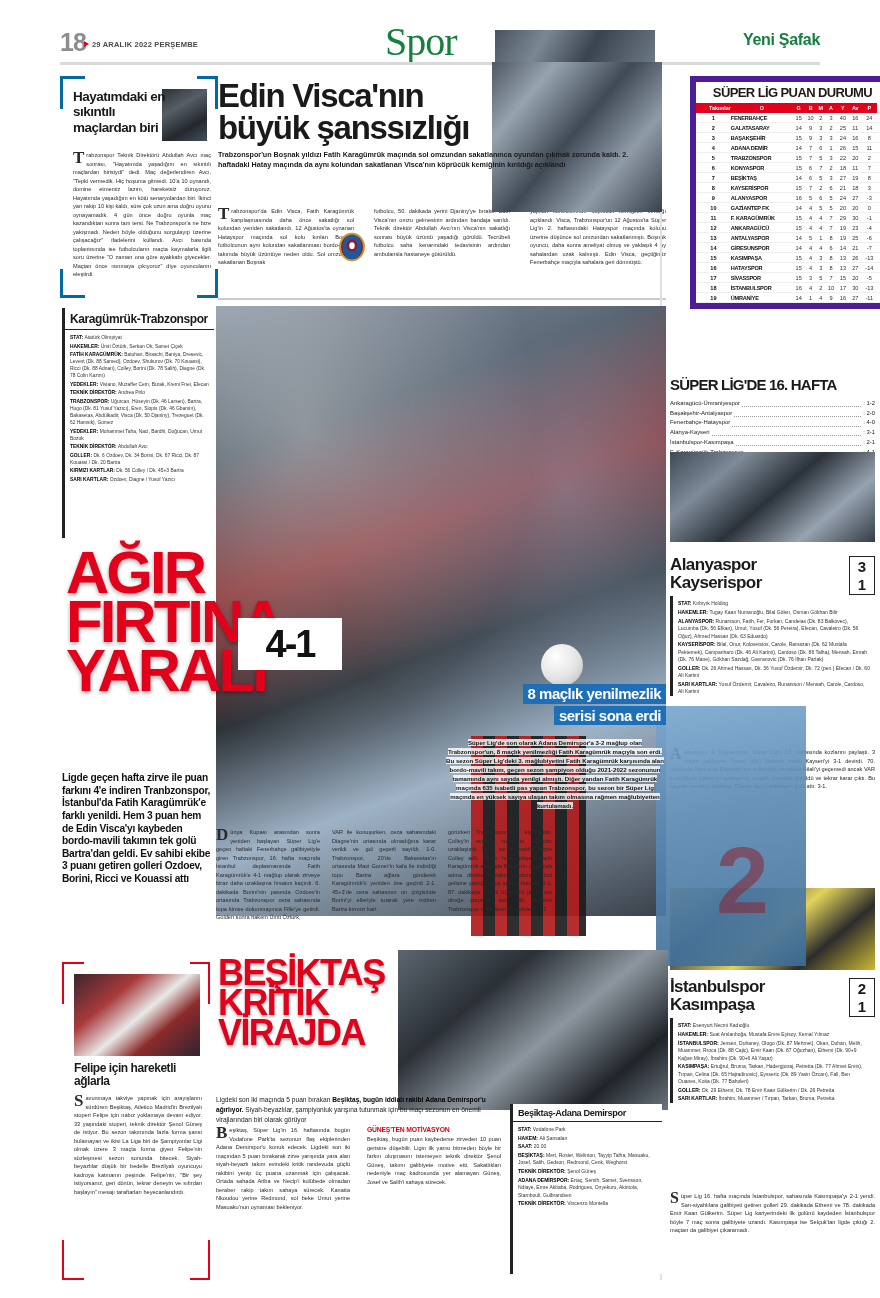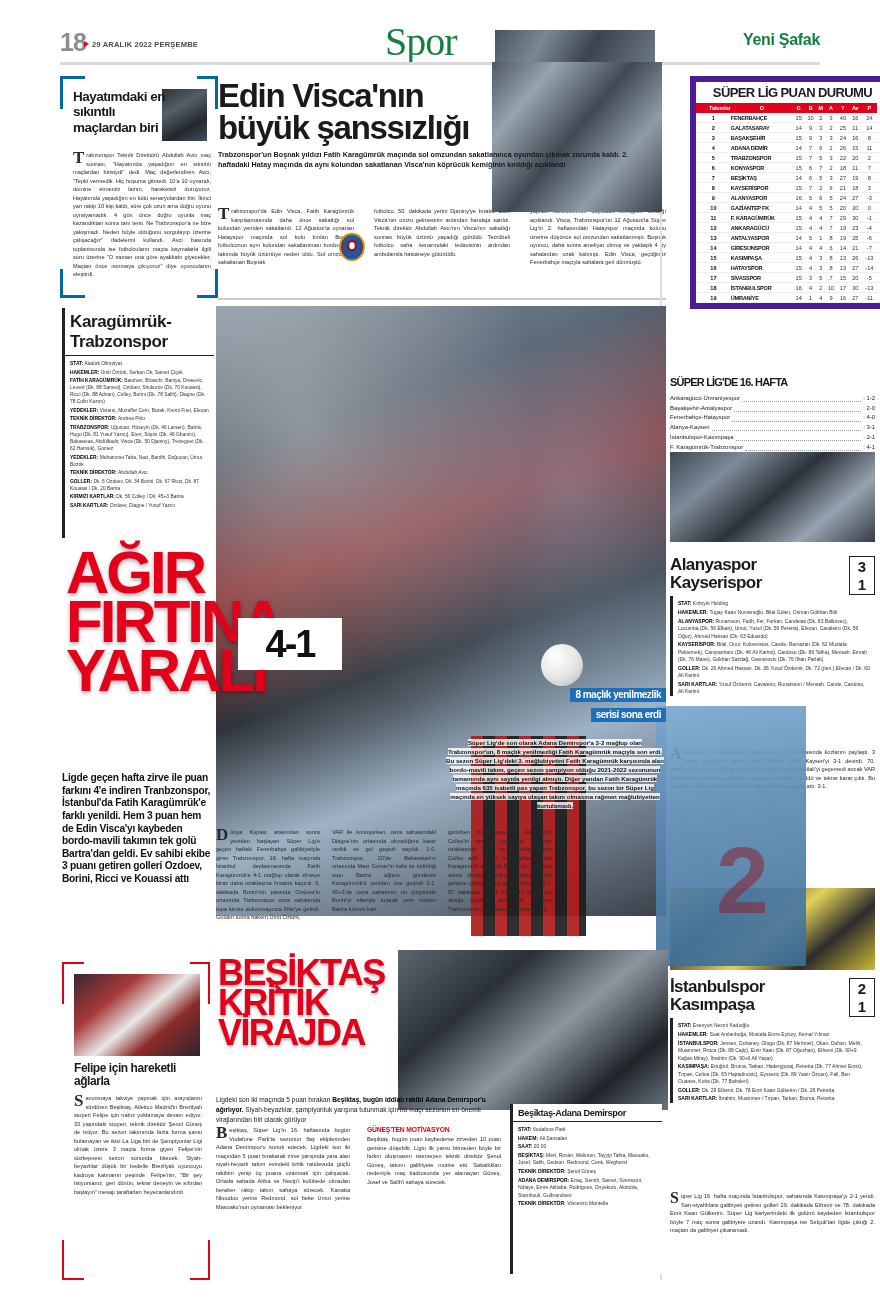--- a/index.html
+++ b/index.html
@@ -45,21 +45,21 @@
   #visca-cols { position:absolute; left:218px; top:207px; width:448px; }
   #visca-cols .c { position:absolute; top:0; width:136px; }
   #visca-cols .c1 { left:0; }
   #visca-cols .c2 { left:156px; }
   #visca-cols .c3 { left:312px; }
   #tsclub { position:absolute; left:338px; top:232px; width:28px; height:30px; z-index:5; }
   #visca-rule { position:absolute; left:218px; top:298px; width:448px; height:2px; background:#ccc; }
 
   
   #match-box { position:absolute; left:62px; top:308px; width:152px; height:230px; background:#fff; border-left:3px solid #222; z-index:6; }
-  #match-box h3 { font-size:17px; font-weight:bold; letter-spacing:-.4px; padding:4px 0 3px 5px; border-bottom:1.5px solid #222; }
+  #match-box h3 { font-size:12px; font-weight:bold; letter-spacing:-.4px; padding:4px 0 3px 5px; border-bottom:1.5px solid #222; }
   #match-facts { padding:4px 5px 0 5px; font-size:4.9px; line-height:1.45; color:#333; }
   #match-facts b { color:#000; }
   #match-facts div { margin-bottom:1.4px; }
 
   
   #main-photo { position:absolute; left:216px; top:306px; width:450px; height:610px; z-index:1;
      background:
        radial-gradient(ellipse at 20% 20%, rgba(200,205,210,.55) 0%, rgba(0,0,0,0) 45%),
        radial-gradient(ellipse at 78% 30%, rgba(150,175,200,.5) 0%, rgba(0,0,0,0) 50%),
        linear-gradient(160deg,#8e9aa6 0%,#4a545f 20%,#8d3030 38%,#2e343a 55%,#9fb3c6 72%,#394049 100%);
@@ -75,21 +75,21 @@
   
   #big-hd { position:absolute; left:66px; top:548px; width:420px; z-index:7;
      font-size:60px; font-weight:bold; line-height:.82; letter-spacing:-3px; color:#e2001a;
      text-shadow: 0 2px 4px rgba(0,0,0,.35); }
   #big-hd div { white-space:nowrap; }
   #score-badge { position:absolute; left:238px; top:618px; width:104px; height:52px; background:#fff; z-index:8;
      display:flex; align-items:center; justify-content:center; font-size:38px; font-weight:bold; letter-spacing:-2px; color:#111; }
 
   
   #callout-hd { position:absolute; left:446px; top:684px; width:220px; z-index:8; text-align:right; }
-  #callout-hd span { display:inline-block; background:#1f6fb8; color:#fff; font-size:10px; font-weight:bold;
+  #callout-hd span { display:inline-block; background:#1f6fb8; color:#fff; font-size:15px; font-weight:bold;
      letter-spacing:-.5px; padding:1px 5px; line-height:1.18; margin-bottom:2px; }
   #callout-body { position:absolute; left:446px; top:738px; width:218px; z-index:8;
      font-size:6.1px; font-weight:bold; line-height:1.48; text-align:center; color:#111; }
   #callout-body span { background:rgba(255,255,255,.82); }
 
   
   #lead-para { position:absolute; left:62px; top:772px; width:150px; font-size:10.2px; font-weight:bold; line-height:1.24; letter-spacing:-.25px; z-index:7; color:#111; }
 
   
   #body-cols { position:absolute; left:216px; top:828px; width:450px; z-index:7; }
@@ -135,21 +135,21 @@
   #standings { position:absolute; left:690px; top:76px; width:205px; border:6px solid #4c1d95; background:#fff; }
   #standings h3 { font-size:13px; font-weight:bold; text-align:center; letter-spacing:-.6px; padding:3px 0 3px 0; }
   #standings table { width:100%; border-collapse:collapse; font-size:5.6px; }
   #standings thead th { background:#e2001a; color:#fff; font-size:5.4px; font-weight:bold; padding:2.2px 0; text-align:center; }
   #standings thead th.team { text-align:left; padding-left:13px; }
   #standings tbody td { padding:1.5px 0; text-align:center; color:#333; border-bottom:.5px solid #efefef; }
   #standings tbody td.rk { width:13px; font-weight:bold; color:#111; text-align:center; }
   #standings tbody td.tm { text-align:left; font-weight:bold; color:#111; letter-spacing:-.25px; width:62px; }
 
   #hafta { position:absolute; left:670px; top:376px; width:205px; }
-  #hafta h3 { font-size:11px; font-weight:bold; letter-spacing:-.8px; margin-bottom:6px; }
+  #hafta h3 { font-size:15px; font-weight:bold; letter-spacing:-.8px; margin-bottom:6px; }
   .fx-row { display:flex; align-items:flex-end; font-size:5.9px; color:#222; line-height:1.65; }
   .fx-name { white-space:nowrap; }
   .fx-dots { flex:1; border-bottom:1px dotted #9a9a9a; margin:0 2px 1.5px 2px; height:5px; }
   .fx-score { white-space:nowrap; }
   #bugun-lbl { font-size:6.2px; font-weight:bold; margin-top:2px; }
   .bg-row { font-size:5.9px; color:#222; line-height:1.62; }
 
   #rail-photo1 { position:absolute; left:670px; top:452px; width:205px; height:90px;
      background:linear-gradient(140deg,#3f4a56 0%,#7e8b98 25%,#2b323a 50%,#96a3b0 75%,#353d46 100%); }
 

